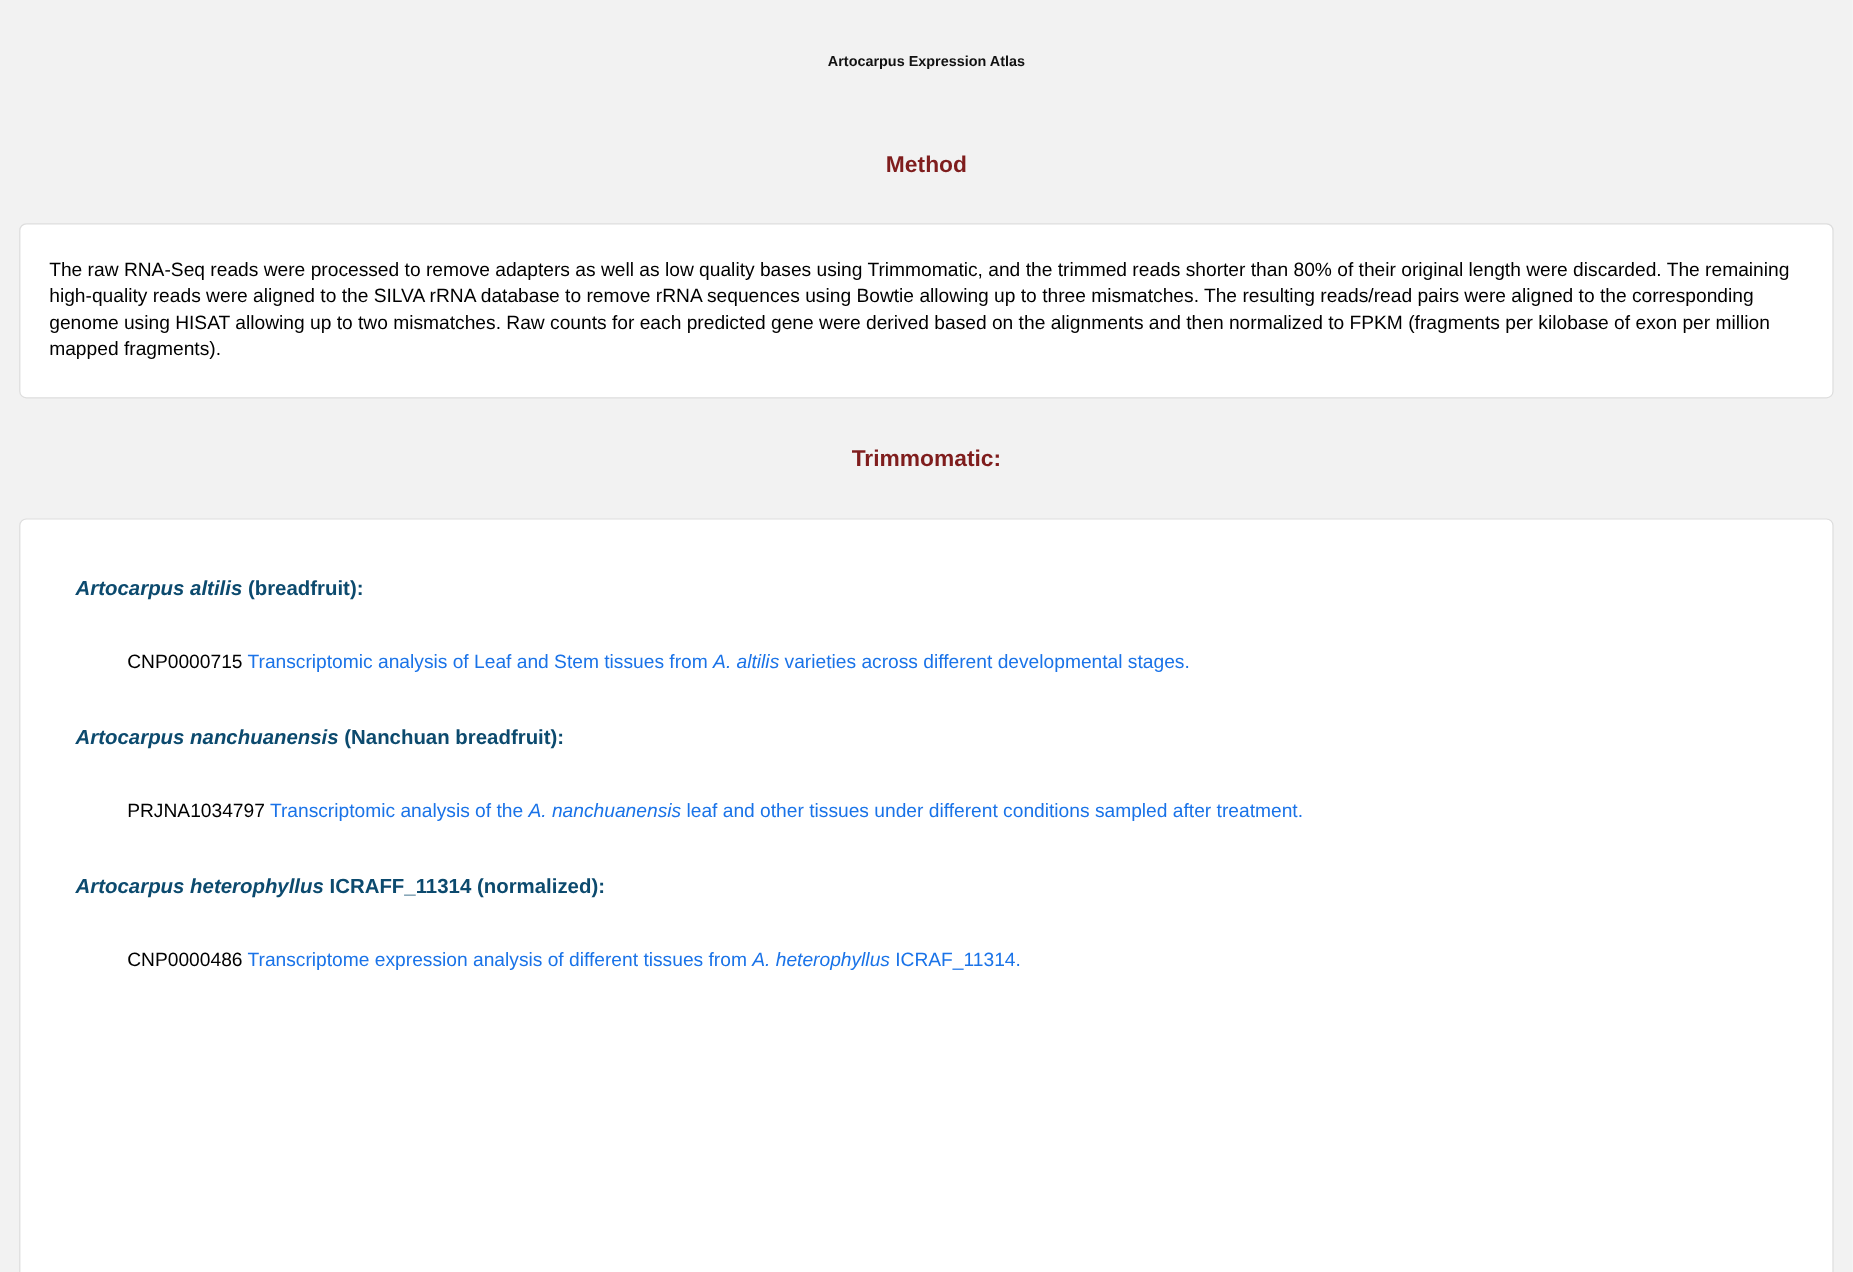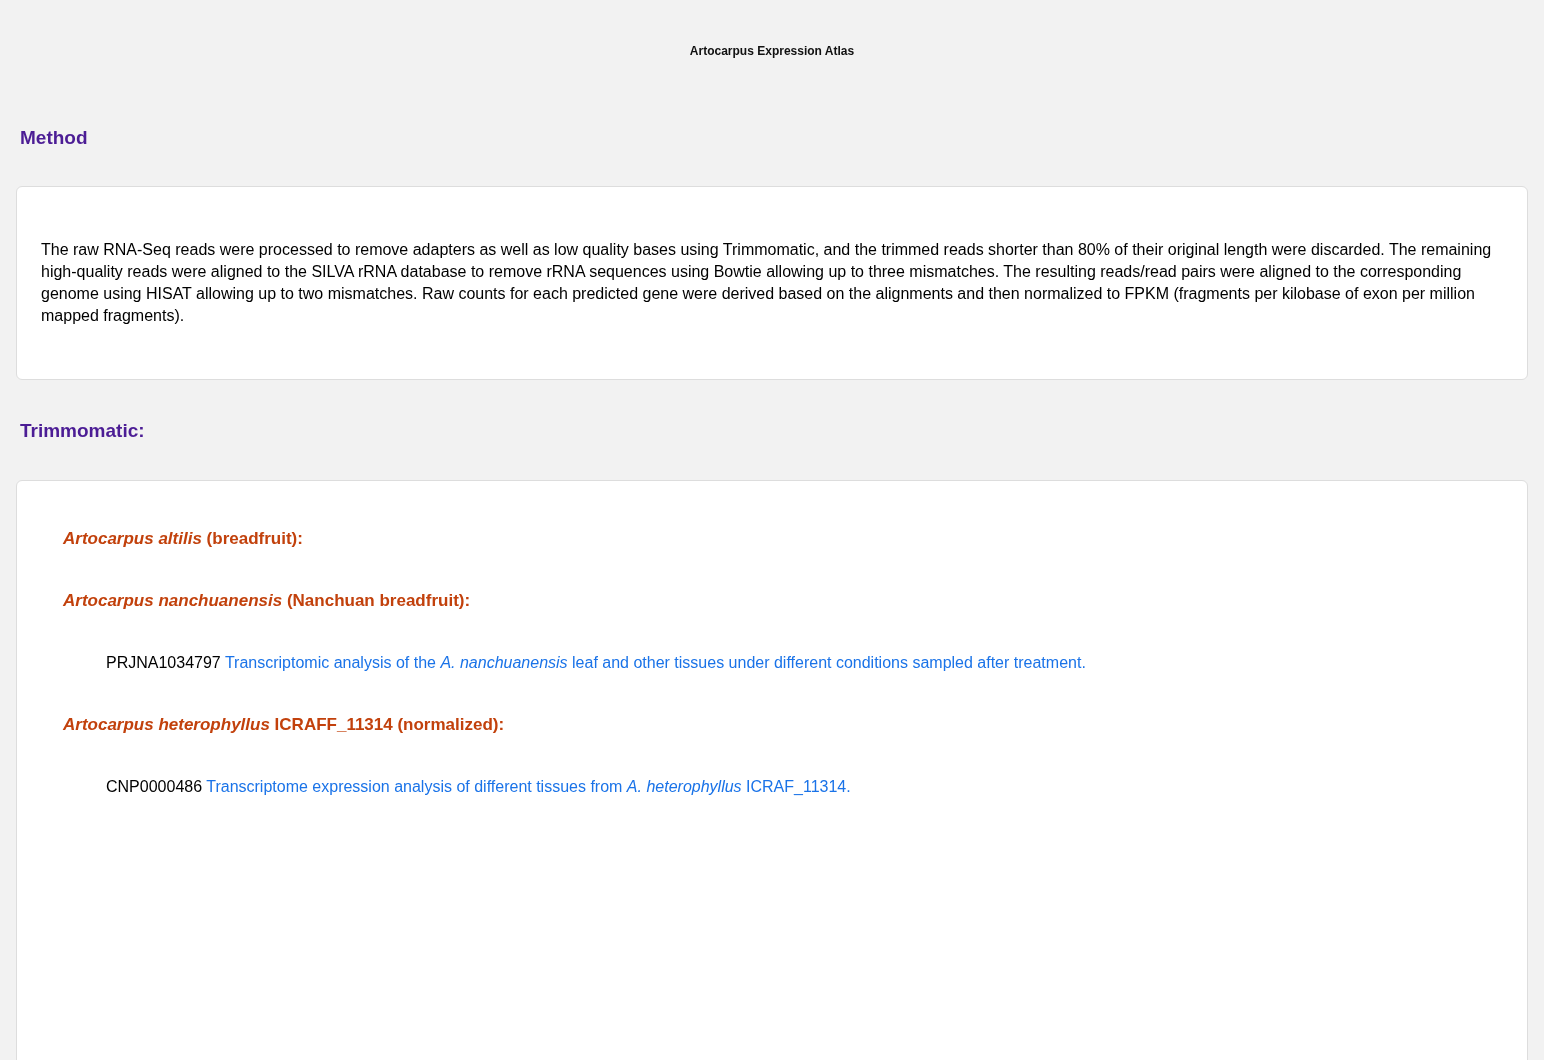--- a/index.html
+++ b/index.html
@@ -17,52 +17,53 @@
     line-height: 21px;
     font-weight: bold;
     text-align: center;
     color: #111;
   }
   .section-heading {
     font-size: 19px;
     line-height: 22px;
     font-weight: bold;
     margin: 0 20px;
-    color: #4c1d95;
+    color: #7f1d1d;
+    text-align: center;
   }
   .method-heading { margin-top: 65px; }
   .experiment-heading { margin-top: 40px; }
   .card {
     background: #ffffff;
     border: 1px solid #dddddd;
     border-radius: 6px;
     margin-left: 16px;
     margin-right: 16px;
   }
   .method-card {
     margin-top: 37px;
     padding: 20px 24px;
   }
   .method-text {
-    margin: 32px 0;
+    margin: 8px 0;
     font-size: 16px;
     line-height: 22px;
     color: #000;
   }
   .experiment-card {
     margin-top: 38px;
     padding: 20px 24px 80px;
     min-height: 680px;
   }
   .species-heading {
     font-size: 17px;
     line-height: 20px;
     font-weight: bold;
     margin: 0 0 42px 22px;
-    color: #c2410c;
+    color: #0c4a6e;
   }
   .species-heading.first { margin-top: 28px; }
   .species-name { font-style: italic; }
   .entry {
     font-size: 16px;
     line-height: 19px;
     margin: 0 0 43px 65px;
   }
   .accession { color: #000; }
   .entry-link {
@@ -82,20 +83,24 @@
 <div class="card method-card">
   <p class="method-text">The raw RNA-Seq reads were processed to remove adapters as well as low quality bases using Trimmomatic, and the trimmed reads shorter than 80% of their original length were discarded. The remaining high-quality reads were aligned to the SILVA rRNA database to remove rRNA sequences using Bowtie allowing up to three mismatches. The resulting reads/read pairs were aligned to the corresponding genome using HISAT allowing up to two mismatches. Raw counts for each predicted gene were derived based on the alignments and then normalized to FPKM (fragments per kilobase of exon per million mapped fragments).</p>
 </div>
 
 <h2 class="section-heading experiment-heading">Trimmomatic:</h2>
 
 <div class="card experiment-card">
 
   <p class="species-heading first"><span class="species-name">Artocarpus altilis</span><span> (breadfruit):</span></p>
 
+  <p class="entry">
+    <span class="accession">CNP0000715</span>
+    <a class="entry-link"><span>Transcriptomic analysis of Leaf and Stem tissues from </span><span class="sp">A. altilis</span><span> varieties across different developmental stages.</span></a>
+  </p>
 
 
 
   <p class="species-heading"><span class="species-name">Artocarpus nanchuanensis</span><span> (Nanchuan breadfruit):</span></p>
 
   <p class="entry">
     <span class="accession">PRJNA1034797</span>
     <a class="entry-link"><span>Transcriptomic analysis of the </span><span class="sp">A. nanchuanensis</span><span> leaf and other tissues under different conditions sampled after treatment.</span></a>
   </p>
 

